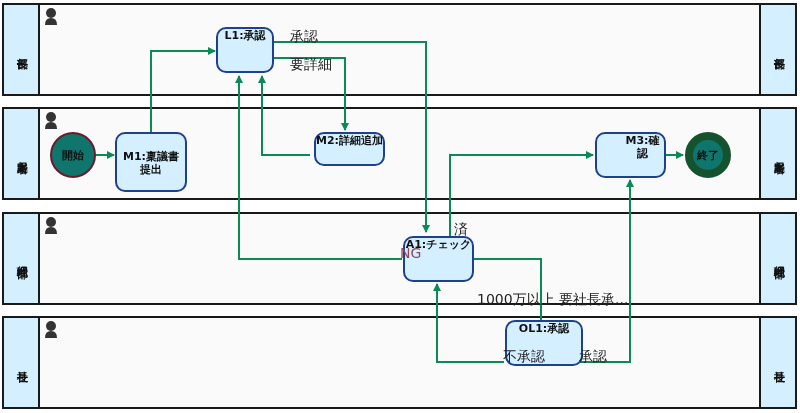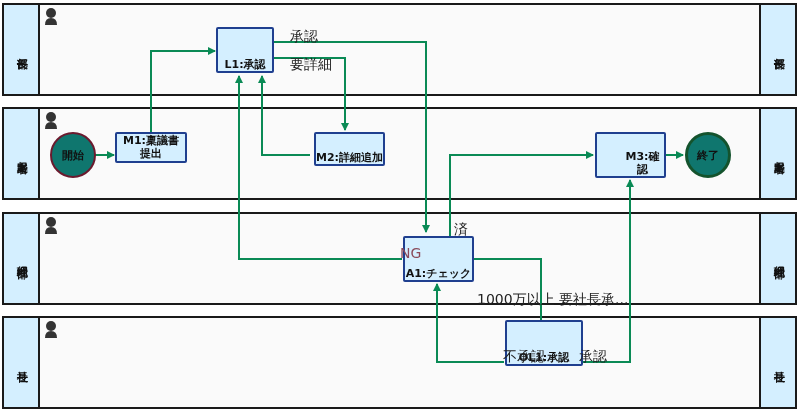--- a/index.html
+++ b/index.html
@@ -8,28 +8,28 @@
   .lane { position: absolute; left: 2px; width: 795px; height: 93px;
           border: 2px solid #1a1a1a; background: #fafafa; box-sizing: border-box; }
   .lane-label { position: absolute; top: 0; bottom: 0; width: 36px;
                 background: #d4efff; box-sizing: border-box;
                 display: flex; align-items: center; justify-content: center; }
   .lane-label.left { left: 0; border-right: 2px solid #1a1a1a; }
   .lane-label.right { right: 0; border-left: 2px solid #1a1a1a; }
   .lane-label span { writing-mode: vertical-rl; font-size: 11px; font-weight: bold; color: #111;
                      letter-spacing: 1px; }
   .person { position: absolute; left: 40px; top: 3px; width: 14px; height: 18px; }
-  .node { position: absolute; background: #d4efff; border: 2px solid #1f3f8f; border-radius: 2px;
-          box-sizing: border-box; display: flex; align-items: flex-end; justify-content: center;
+  .node { position: absolute; background: #d4efff; border: 2px solid #1f3f8f; border-radius: 10px;
+          box-sizing: border-box; display: flex; align-items: flex-start; justify-content: center;
           text-align: center; font-size: 11px; font-weight: bold; color: #111; line-height: 13px; }
   .event { position: absolute; border-radius: 50%; box-sizing: border-box;
            background: #0f766e; display: flex; align-items: center; justify-content: center;
            font-size: 11px; font-weight: bold; color: #111; }
   .event.start { border: 2px solid #6b1a2e; }
-  .event.end { border: 3px solid #14532d; }
+  .event.end { border: 8px solid #14532d; }
   svg.flows { position: absolute; left: 0; top: 0; pointer-events: none; }
   .flabel { position: absolute; font-size: 14px; color: #222; white-space: nowrap; line-height: 10px; }
 </style>
 </head>
 <body>
 
 <div class="lane" style="top:3px;">
   <div class="lane-label left">
       <span>部長</span>
     </div>
@@ -113,21 +113,21 @@
 <div class="event start" style="left:50px;top:132px;width:46px;height:46px;">
     <span>開始</span>
   </div>
 <div class="event end" style="left:685px;top:132px;width:46px;height:46px;">
     <span>終了</span>
   </div>
 
 <div class="node" style="left:216px;top:27px;width:58px;height:46px;">
     <span>L1:承認</span>
   </div>
-<div class="node" style="left:115px;top:132px;width:72px;height:31px;padding:1px 2px;">
+<div class="node" style="left:115px;top:132px;width:72px;height:60px;padding:16px 2px;">
     <span>M1:稟議書提出</span>
   </div>
 <div class="node" style="left:314px;top:132px;width:71px;height:34px;">
     <span>M2:詳細追加</span>
   </div>
 <div class="node" style="left:595px;top:132px;width:71px;height:46px;padding-left:24px;">
     <span>M3:確認</span>
   </div>
 <div class="node" style="left:403px;top:236px;width:71px;height:46px;">
     <span>A1:チェック</span>

